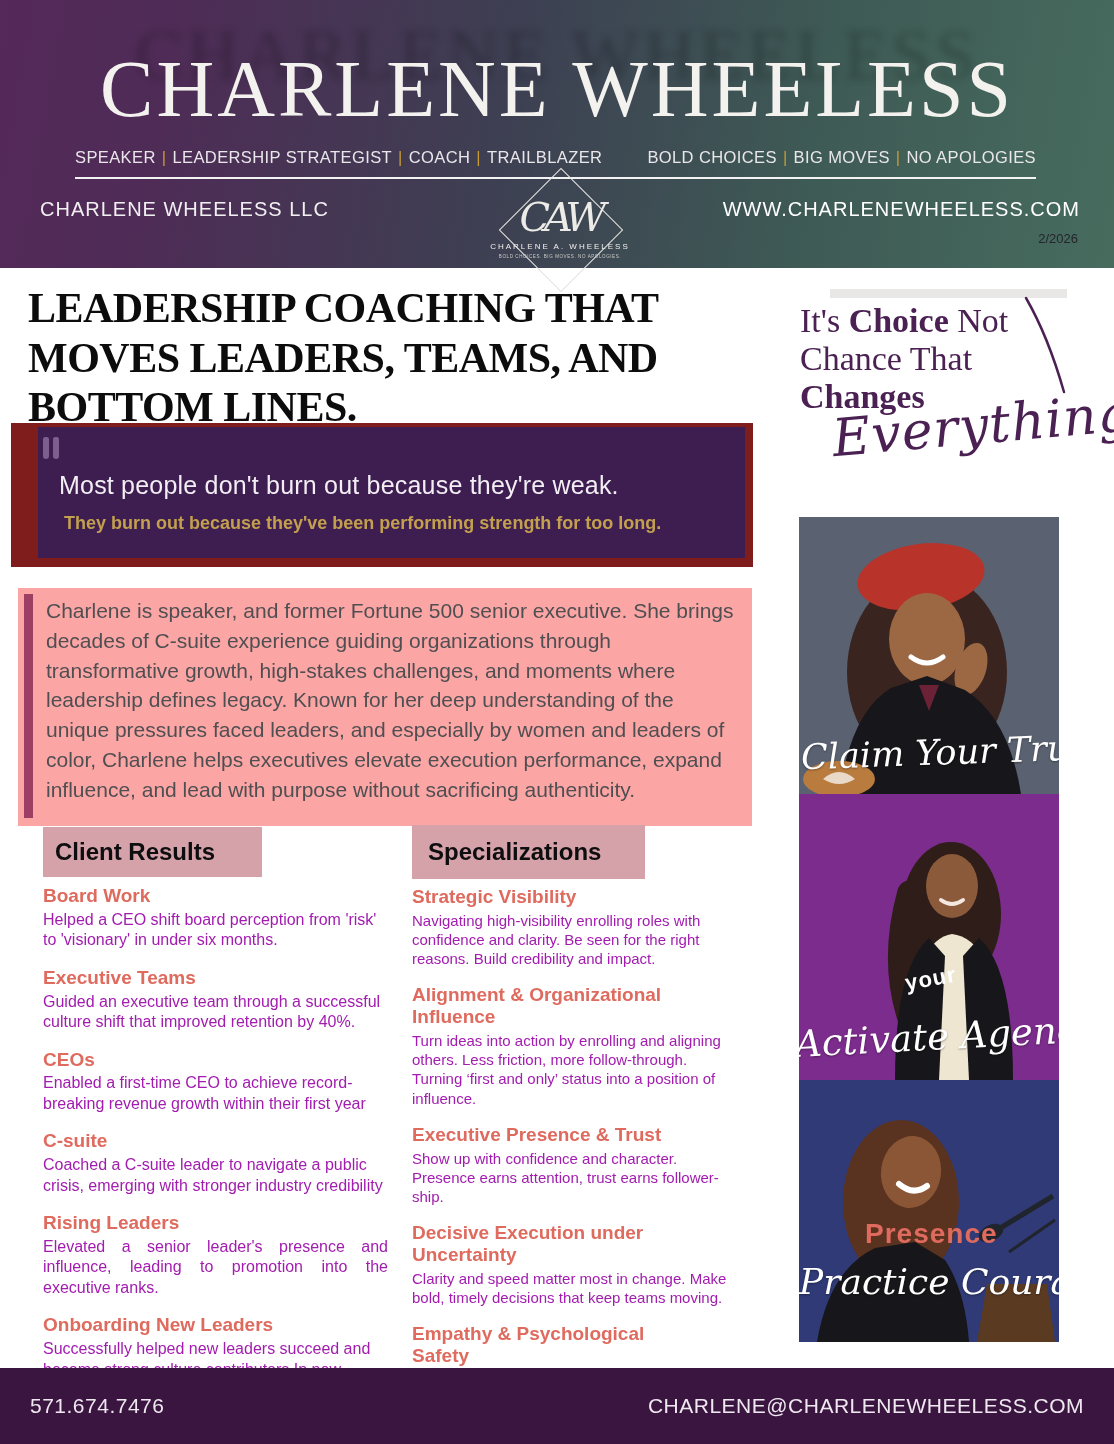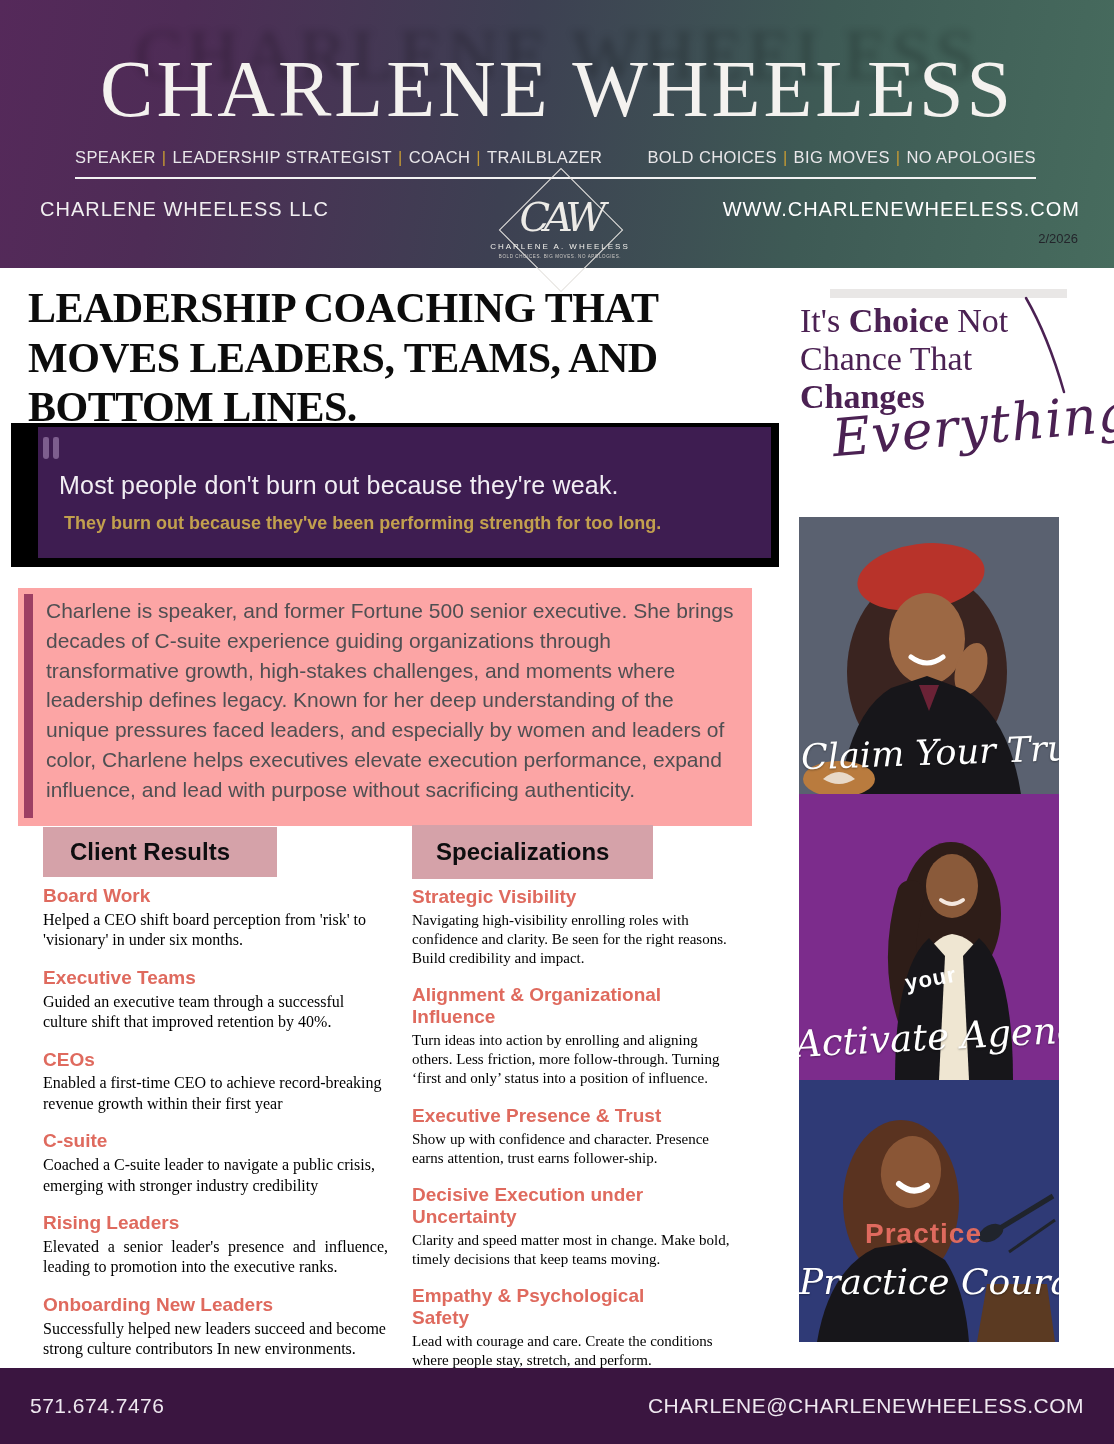--- a/index.html
+++ b/index.html
@@ -40,41 +40,41 @@
   .gray-band{position:absolute;left:830px;top:289px;width:237px;height:9px;background:#e9e7e6;}
   .choice{position:absolute;left:800px;top:302px;width:305px;font-family:"Liberation Serif",serif;
     font-size:34px;line-height:1.12;color:#4b2153;}
   .choice b{font-weight:700;}
   .choice-stroke{position:absolute;left:1018px;top:294px;}
   .script{font-family:"DejaVu Serif",serif;font-style:italic;}
   .everything{position:absolute;left:832px;top:396px;width:280px;font-size:52px;color:#4b2153;
     transform:rotate(-5deg);letter-spacing:1px;}
 
   
-  .quote-outer{position:absolute;left:11px;top:423px;width:742px;height:144px;background:#000000;padding-left:26px;}
+  .quote-outer{position:absolute;left:11px;top:423px;width:742px;height:144px;background:#7f1d1d;}
   .quote-inner{position:absolute;left:27px;top:4px;right:8px;bottom:9px;background:#3e1d51;}
   .qmark{position:absolute;left:32px;top:14px;}
   .qmark i{display:inline-block;width:6px;height:22px;border-radius:3px 3px 4px 4px;background:#7d5e8e;margin-right:4px;}
   .qline1{position:absolute;left:48px;top:48px;font-size:25px;color:#f2eef4;letter-spacing:.2px;}
   .qline2{position:absolute;left:53px;top:90px;font-size:18px;font-weight:700;color:#c2a04e;}
 
   
   .bio-card{position:absolute;left:18px;top:588px;width:734px;height:238px;background:#fca5a5;}
   .bio-bar{position:absolute;left:6px;top:6px;width:9px;height:224px;background:#9d3f63;}
   .bio-text{position:absolute;left:28px;top:8px;width:694px;font-size:21px;line-height:1.42;color:#4f4f52;}
 
   
   .block-head{position:absolute;background:#d5a2a9;color:#0e0e10;font-weight:700;font-size:24px;}
-  .cr-head{left:43px;top:827px;width:207px;height:50px;line-height:50px;padding-left:27px;}
-  .sp-head{left:412px;top:825px;width:217px;height:54px;line-height:54px;padding-left:24px;}
+  .cr-head{left:43px;top:827px;width:207px;height:50px;line-height:50px;padding-left:12px;}
+  .sp-head{left:412px;top:825px;width:217px;height:54px;line-height:54px;padding-left:16px;}
   .cr-items{position:absolute;left:43px;top:885px;width:345px;}
   .sp-items{position:absolute;left:412px;top:886px;width:322px;}
   .item{margin-bottom:16px;}
   .item .t{font-size:19px;font-weight:700;color:#df6a5e;margin-bottom:3px;max-width:285px;line-height:1.15;}
-  .item .d{font-size:16px;color:#000000;line-height:1.28;font-family:Liberation Serif, serif;}
+  .item .d{font-size:16px;color:#a21caf;line-height:1.28;}
   .sp-items .item .d{font-size:15px;}
   .justify{text-align:justify;}
 
   
   .photo{position:absolute;left:799px;width:260px;overflow:hidden;}
   .photo svg{position:absolute;left:0;top:0;}
   #photo1{top:517px;height:277px;background:#5a6170;}
   #photo2{top:794px;height:286px;background:#7c2c8c;}
   #photo3{top:1080px;height:262px;background:#2f3a76;}
   .overlay-script{position:absolute;color:#fff;font-size:35px;white-space:nowrap;
@@ -239,21 +239,21 @@
     <svg width="260" height="262" viewBox="0 0 260 262">
       <ellipse cx="102" cy="122" rx="58" ry="82" fill="#5a3320"></ellipse>
       <ellipse cx="112" cy="92" rx="30" ry="36" fill="#8a5636" transform="rotate(8 112 92)"></ellipse>
       <path d="M100 104 q14 12 28 2" stroke="#fff" stroke-width="6" fill="none" stroke-linecap="round"></path>
       <path d="M18 262 q12 -72 58 -94 l40 -6 30 18 q20 30 24 82 z" fill="#17161a"></path>
       <line x1="254" y1="116" x2="198" y2="150" stroke="#20242c" stroke-width="5"></line>
       <ellipse cx="192" cy="153" rx="13" ry="8" fill="#20242c" transform="rotate(-26 192 153)"></ellipse>
       <line x1="256" y1="140" x2="210" y2="172" stroke="#20242c" stroke-width="3"></line>
       <path d="M178 262 l10 -58 h60 l8 58 z" fill="#5b3a22"></path>
     </svg>
-    <span class="overlay-courage">Practice</span>
+    <span class="overlay-courage">Presence</span>
     <span class="overlay-script script">Practice Courage</span>
   </div>
 
   <div class="footer">
     <span>571.674.7476</span>
     <span>CHARLENE@CHARLENEWHEELESS.COM</span>
   </div>
 
 </div>
 

